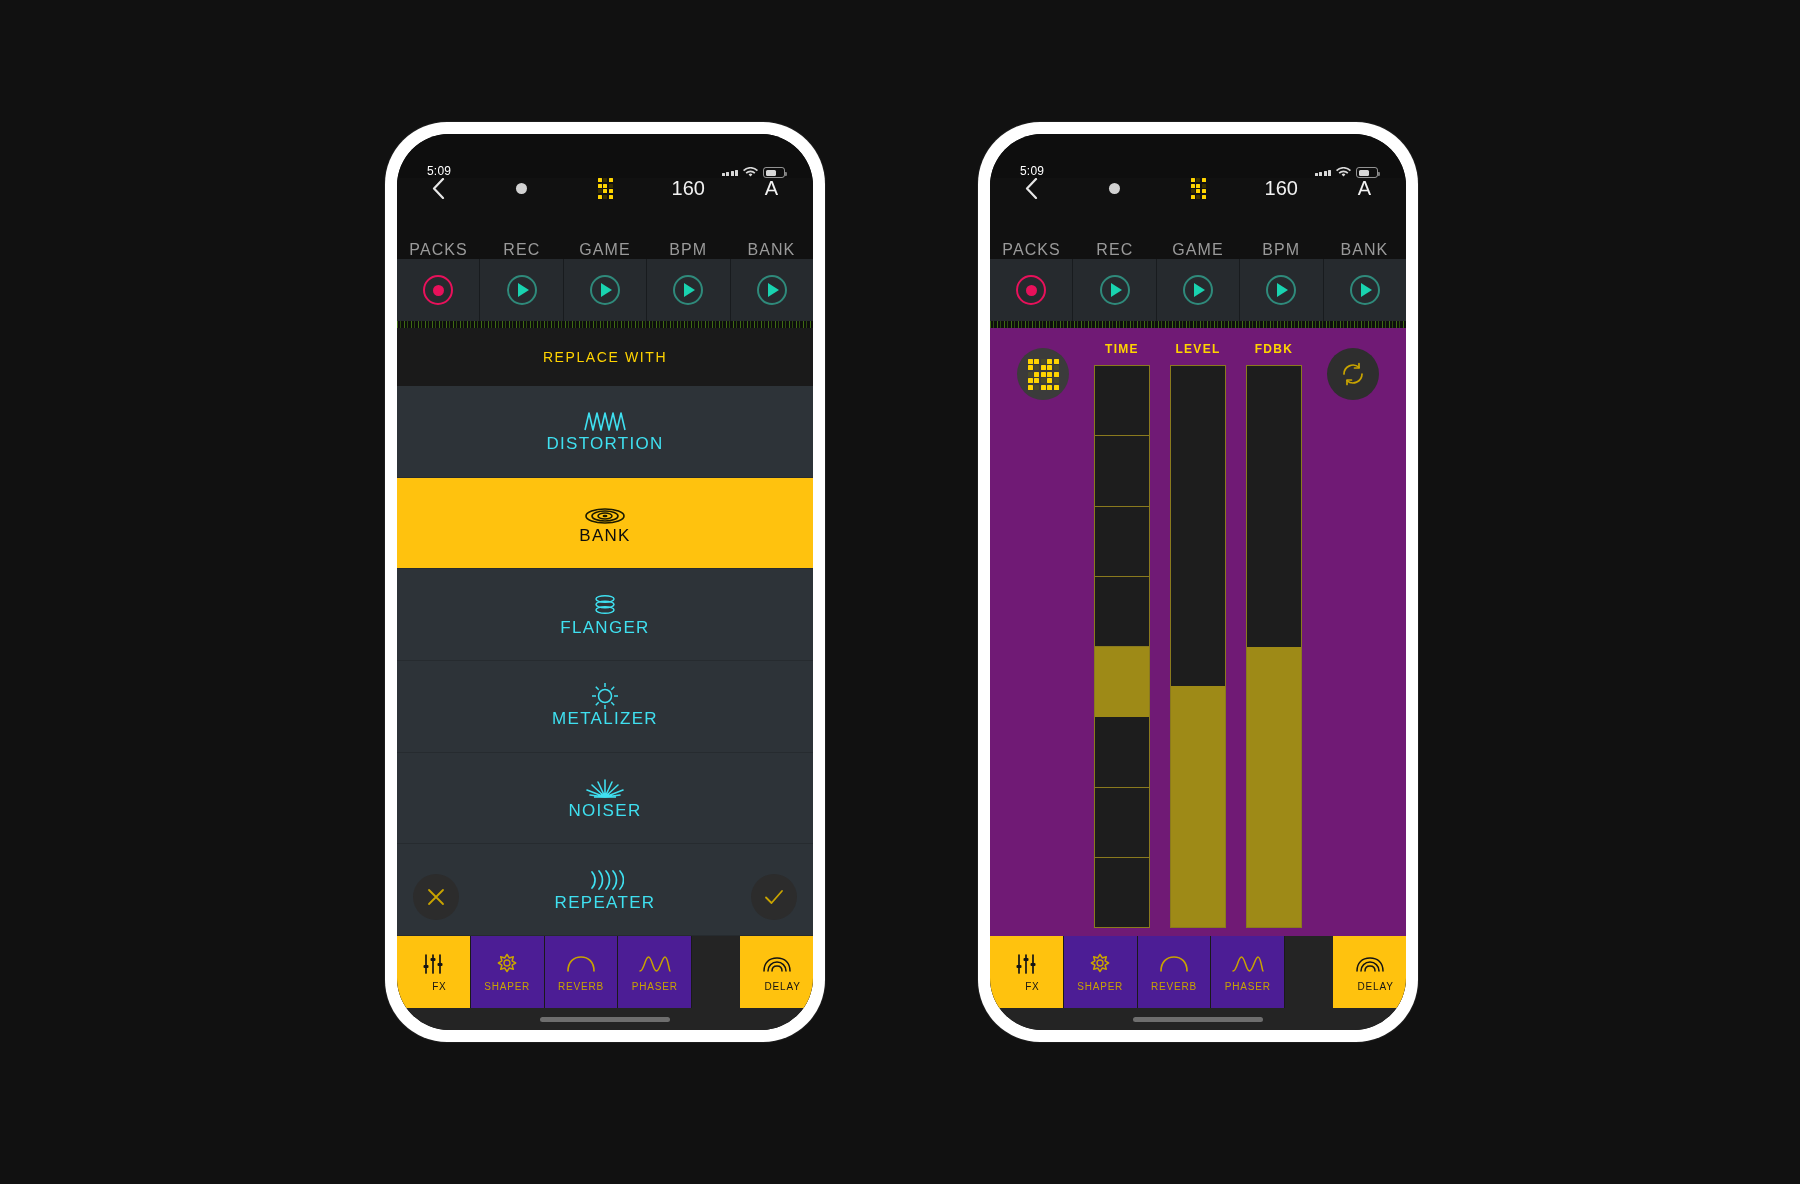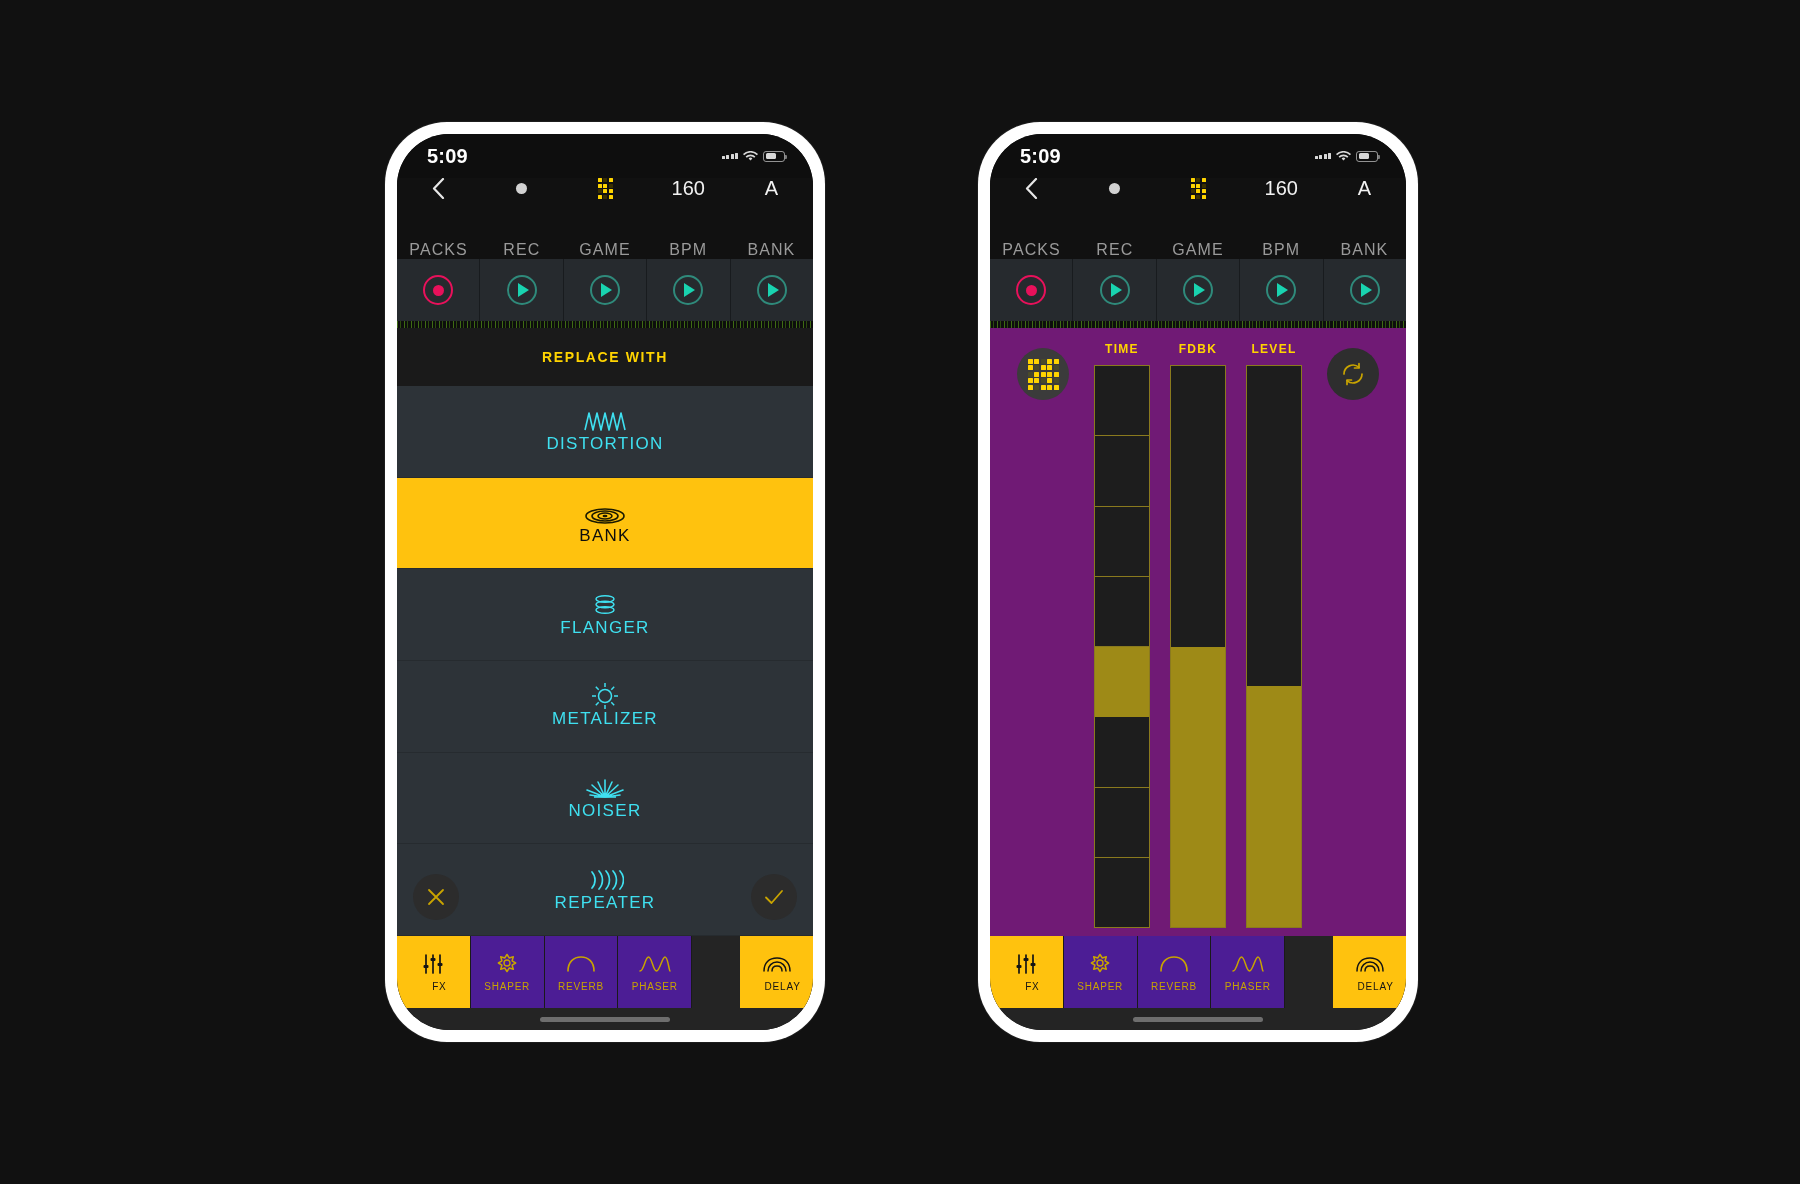--- a/index.html
+++ b/index.html
@@ -36,23 +36,23 @@
     width: 182px; height: 31px;
     background: #ffffff;
     border-bottom-left-radius: 20px;
     border-bottom-right-radius: 20px;
     z-index: 40;
   }
 
   
   .statusbar {
     height: 44px; flex: 0 0 44px;
-    display: flex; align-items: center; justify-content: space-between;
+    display: flex; align-items: flex-end; justify-content: space-between;
     padding: 0 28px 0 30px;
-    color: #ffffff; font-size: 20px; font-weight: bold;
+    color: #ffffff; font-size: 12px; font-weight: normal;
     letter-spacing: 0.2px;
     background: #0e0e0e;
     position: relative; z-index: 41;
   }
   .status-right { display: flex; align-items: center; gap: 5px; }
   .sig { display: flex; align-items: flex-end; gap: 1.5px; }
   .sig i { display: block; width: 3px; background: #d8d8d8; border-radius: 0.5px; }
   .sig i:nth-child(1){height:3px;} .sig i:nth-child(2){height:4px;}
   .sig i:nth-child(3){height:5px;} .sig i:nth-child(4){height:6px;}
   .wifi { width: 15px; height: 11px; position: relative; }
@@ -112,21 +112,21 @@
     background-image: repeating-linear-gradient(90deg,
       #3e6b14 0px, #3e6b14 1px, transparent 1px, transparent 3px,
       #2b4a0e 3px, #2b4a0e 4px, transparent 4px, transparent 7px);
   }
 
   
   .body1 { flex: 1; background:#2d3338; position: relative; overflow:hidden; display:flex; flex-direction:column; }
   .replacehdr {
     flex: 0 0 58px; background:#1a1a1a;
     display:flex; align-items:center; justify-content:center;
-    color:#ffd400; font-size:14px; letter-spacing:1.6px; font-weight:bold;text-align:center;
+    color:#ffd400; font-size:14px; letter-spacing:1.6px; font-weight:normal;text-align:center;
   }
   .fxrow {
     flex: 1 1 0; min-height:0;
     display:flex; flex-direction:column; align-items:center; justify-content:center;
     border-bottom:1px solid #262b2f; background:#2d3338;
     cursor:pointer; position:relative;
   }
   .fxrow .ic { height: 26px; display:flex; align-items:center; justify-content:center; }
   .fxrow .nm { font-size:17px; letter-spacing:1.3px; color:#3fe0f0; }
   .fxrow.sel { background:#ffc20e; }
@@ -586,29 +586,29 @@
                   <i></i>
                   <i></i>
                   <i></i>
                   <i></i>
                   <i></i>
                 </span>
               <span class="fill" id="fill-time" style="height: 12.5%; bottom: 37.5%;"></span>
             </div>
           </div>
           <div class="sl">
+            <span class="cap">LEVEL</span>
+            <div class="track">
+              <span class="fill" id="fill-level" style="height: 43%;"></span>
+            </div>
+          </div>
+          <div class="sl">
             <span class="cap">FDBK</span>
             <div class="track">
               <span class="fill" id="fill-fdbk" style="height: 50%;"></span>
-            </div>
-          </div>
-          <div class="sl">
-            <span class="cap">LEVEL</span>
-            <div class="track">
-              <span class="fill" id="fill-level" style="height: 43%;"></span>
             </div>
           </div>
         </div>
 
         <div class="p2right">
           <div class="loopbtn">
             <svg width="26" height="26" viewBox="0 0 26 26">
                 <g stroke="#c9a400" stroke-width="1.7" fill="none" stroke-linecap="round">
                   <path d="M4 13a9 9 0 0 1 15-6.6"></path>
                   <path d="M22 13a9 9 0 0 1-15 6.6"></path>

